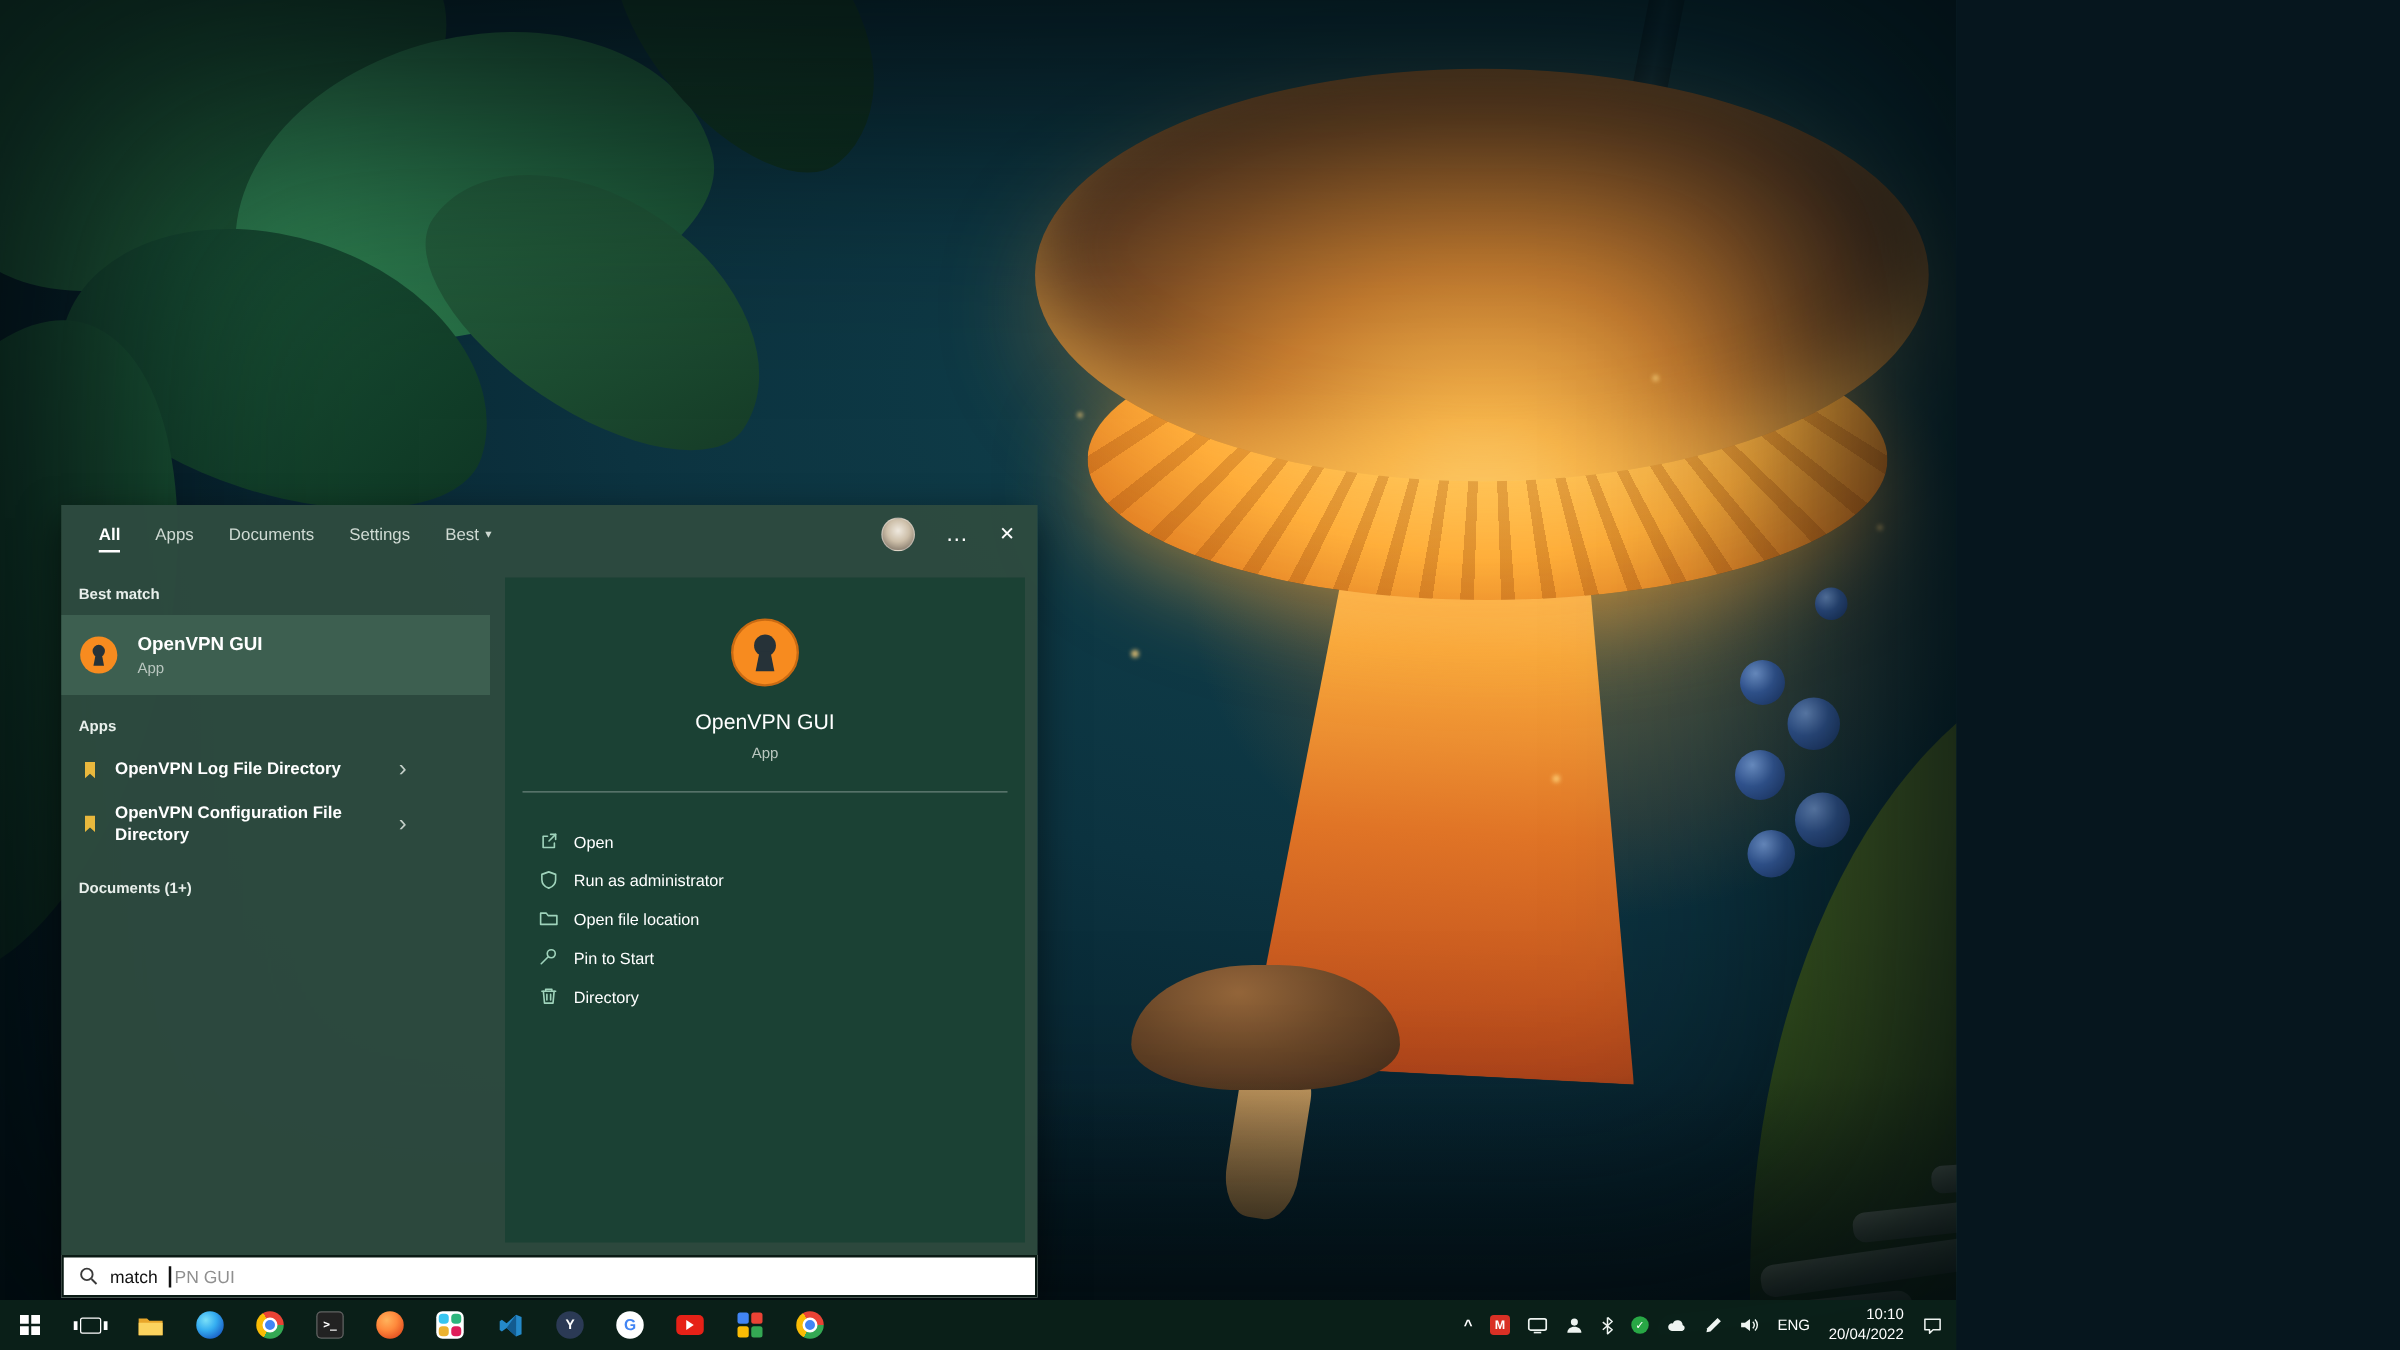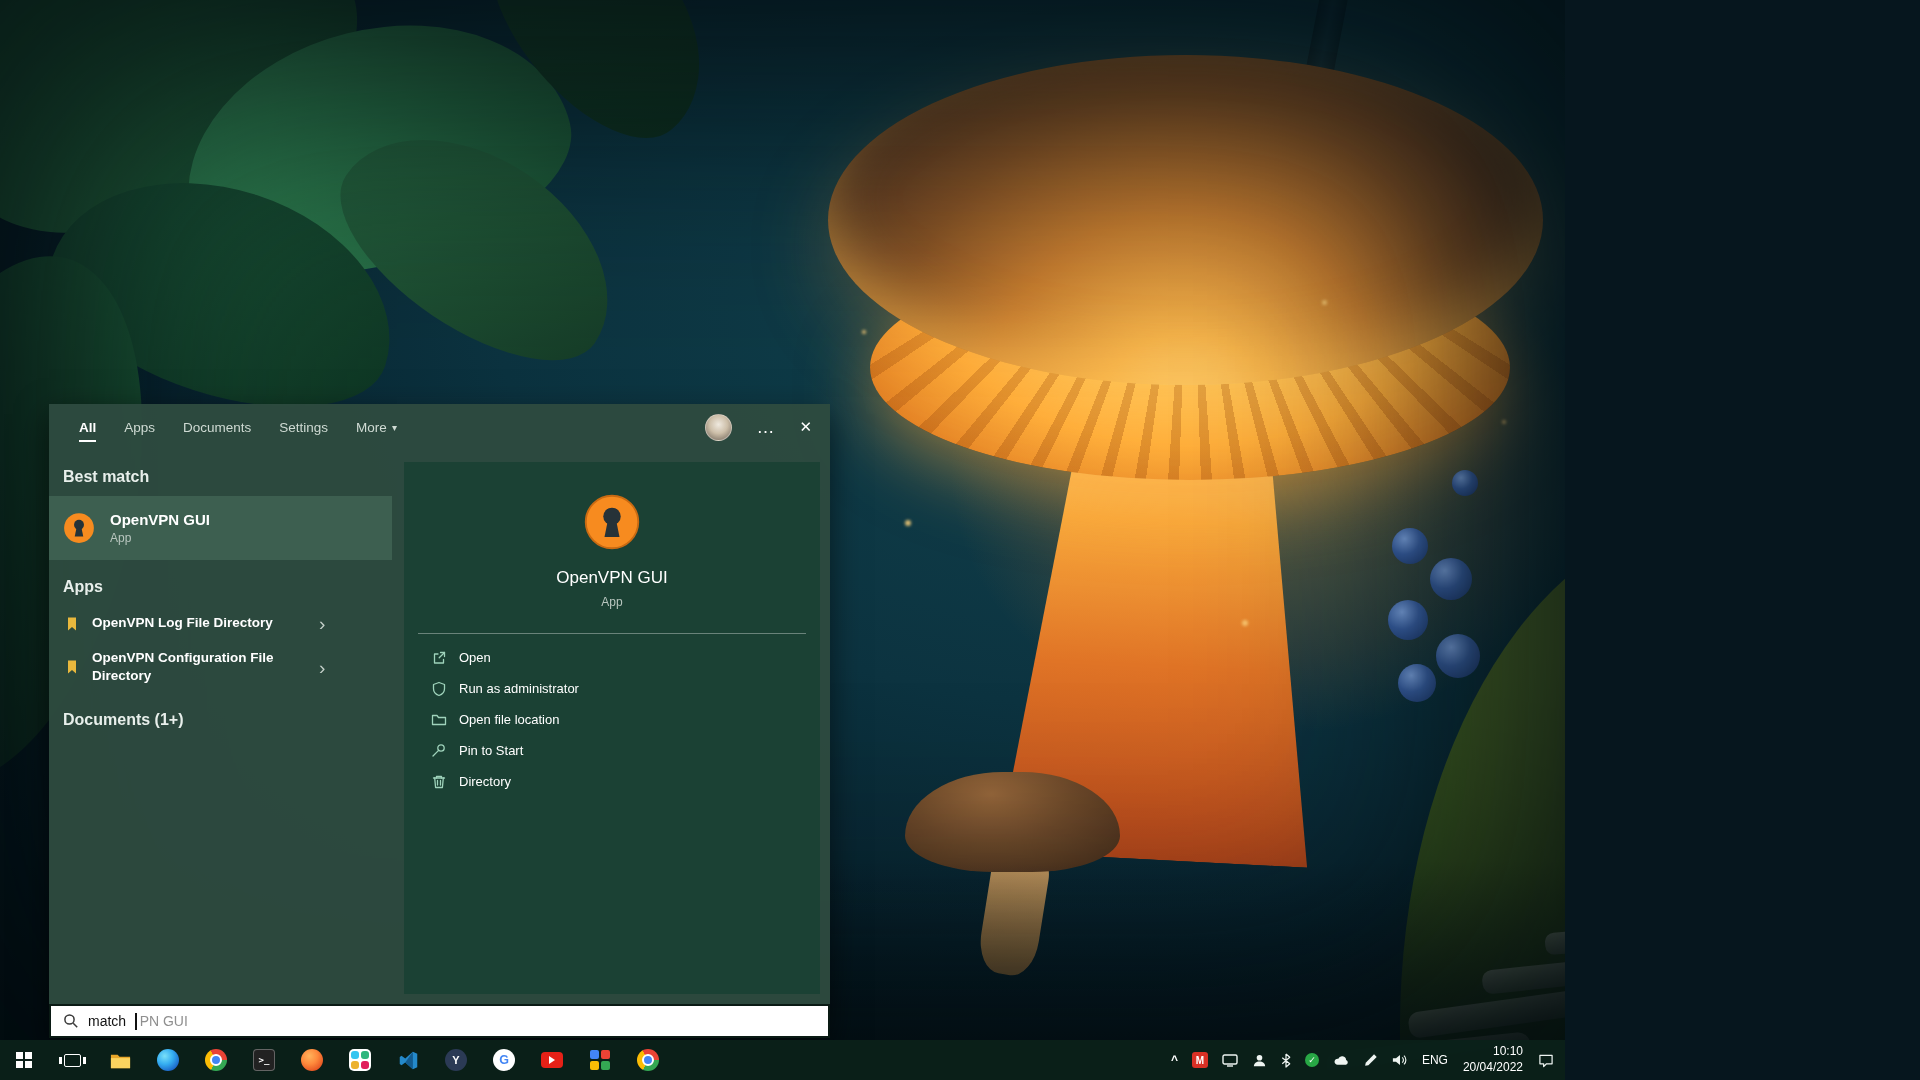--- a/index.html
+++ b/index.html
@@ -28,36 +28,36 @@
   .tab.active::after{content:'';position:absolute;left:0;right:0;bottom:8px;height:2px;background:#fff}
   .tab .dd{font-size:10px;color:#cfdad3}
   .hdr-right{position:absolute;right:18px;top:0;height:46px;display:flex;align-items:center;gap:24px}
   .avatar{width:27px;height:27px;border-radius:50%;
     background:radial-gradient(circle at 50% 38%, #efe9df 0%, #cdbfa9 45%, #8e8273 80%, #6f6557 100%);
     border:1px solid rgba(255,255,255,.35)}
   .dots{color:#fff;font-size:18px;letter-spacing:1px;line-height:1}
   .close{color:#fff;font-size:15px}
 
   .left-col{position:absolute;left:0;top:46px;width:343px;bottom:34px;overflow:hidden}
-  .sec-label{padding:18px 14px 10px;font-size:16px;font-weight:bold;color:#e8efe b}
+  .sec-label{padding:18px 14px 10px;font-size:12px;font-weight:bold;color:#e8efe b}
   .sec-label{color:#e8efeb}
   .bm-row{display:flex;align-items:center;gap:14px;height:64px;padding-left:13px;background:var(--hi)}
   .bm-title{font-size:15px;font-weight:bold;color:#fff}
   .bm-sub{font-size:12px;color:var(--sub);margin-top:3px}
   .result-row{display:flex;align-items:center;gap:12px;padding:8px 8px 8px 15px}
   .result-title{font-size:13.5px;font-weight:bold;color:#fff;line-height:1.35;max-width:215px;flex:1}
   .chev{color:#c3cfc8;font-size:19px;margin-right:8px;line-height:1}
 
   .preview{position:absolute;left:355px;top:58px;right:10px;bottom:44px;background:var(--preview);text-align:center}
   .logo-big{width:60px;height:60px;margin:30px auto 0}
   .pv-title{margin-top:16px;font-size:17px;color:#fff}
   .pv-sub{margin-top:7px;font-size:12px;color:var(--sub)}
   .divider{height:1px;background:rgba(255,255,255,.35);margin:24px 14px 10px}
   .actions{text-align:left;padding-top:6px}
-  .action{display:flex;align-items:flex-start;gap:12px;height:31px;padding-left:27px}
+  .action{display:flex;align-items:flex-end;gap:12px;height:31px;padding-left:27px}
   .action .alabel{font-size:13px;color:#fff}
   .aicon{width:16px;height:16px;color:var(--aicon);display:flex;align-items:center;justify-content:center}
   .aicon svg{width:16px;height:16px}
 
   .searchbar{position:absolute;left:0;right:0;bottom:0;height:34px;background:#fff;border:2px solid #0a1a14;
     display:flex;align-items:center;gap:9px;padding:0 12px}
   .typed{font-size:14px;color:#111}
   .caret{width:1.5px;height:17px;background:#111;animation:blink 1s steps(1) infinite}
   @keyframes blink{50%{opacity:0}}
   .sugg{font-size:14px;color:#8f8f8f}
@@ -176,21 +176,21 @@
       <div class="tab">
           <span>Apps</span>
         </div>
       <div class="tab">
           <span>Documents</span>
         </div>
       <div class="tab">
           <span>Settings</span>
         </div>
       <div class="tab">
-          <span>More</span>
+          <span>Best</span>
           <span class="dd">▾</span>
         </div>
     </div>
     <div class="hdr-right">
       <span class="avatar"></span>
       <span class="dots">…</span>
       <span class="close">✕</span>
     </div>
 
     <div class="left-col">

